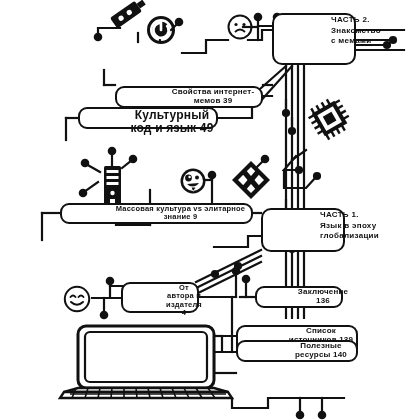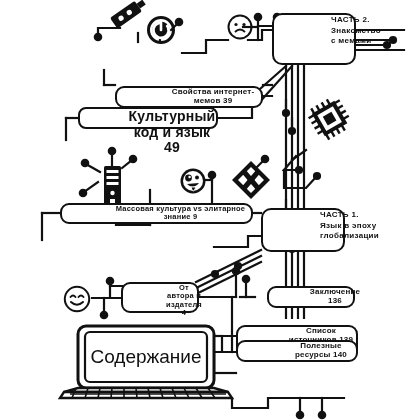--- a/index.html
+++ b/index.html
@@ -252,43 +252,42 @@
       <b>Язык в эпоху</b><br>
       <b>глобализации</b>
     </span>
   </div>
 
 
   <div class="node" style="left:115px;top:74px;width:148px;height:22px;font-size:8px;margin-top:12px;">
     <span>Свойства интернет-мемов 39</span>
   </div>
 
-  <div class="node" style="left:78px;top:107px;width:140px;height:22px;font-size:14px;border-radius:8px;">
+  <div class="node" style="left:78px;top:107px;width:140px;height:22px;font-size:12px;">
     <span>Культурный код и язык 49</span>
   </div>
 
   <div class="node" style="left:60px;top:203px;width:193px;height:21px;font-size:7.5px;">
     <span>Массовая культура vs элитарное знание 9</span>
   </div>
 
 
   <div class="node" style="left:121px;top:282px;width:78px;height:31px;font-size:7.5px;">
     <span>
       <b>От автора и</b><br>
       <b>издателя  4</b>
     </span>
   </div>
 
-  <div class="node" style="left:255px;top:286px;width:88px;height:22px;font-size:8px;margin-left:12px;">
+  <div class="node" style="left:255px;top:286px;width:88px;height:22px;font-size:8px;">
     <span>Заключение 136</span>
   </div>
 
   <div class="node" style="left:236px;top:325px;width:122px;height:31px;font-size:8px;">
     <span>Список источников 139</span>
   </div>
 
   <div class="node" style="left:236px;top:340px;width:122px;height:22px;font-size:8px;">
     <span>Полезные ресурсы 140</span>
   </div>
 
-  <div id="laptop-screen-label">Содержание</div>
 
 </div>
 
 </body></html>

